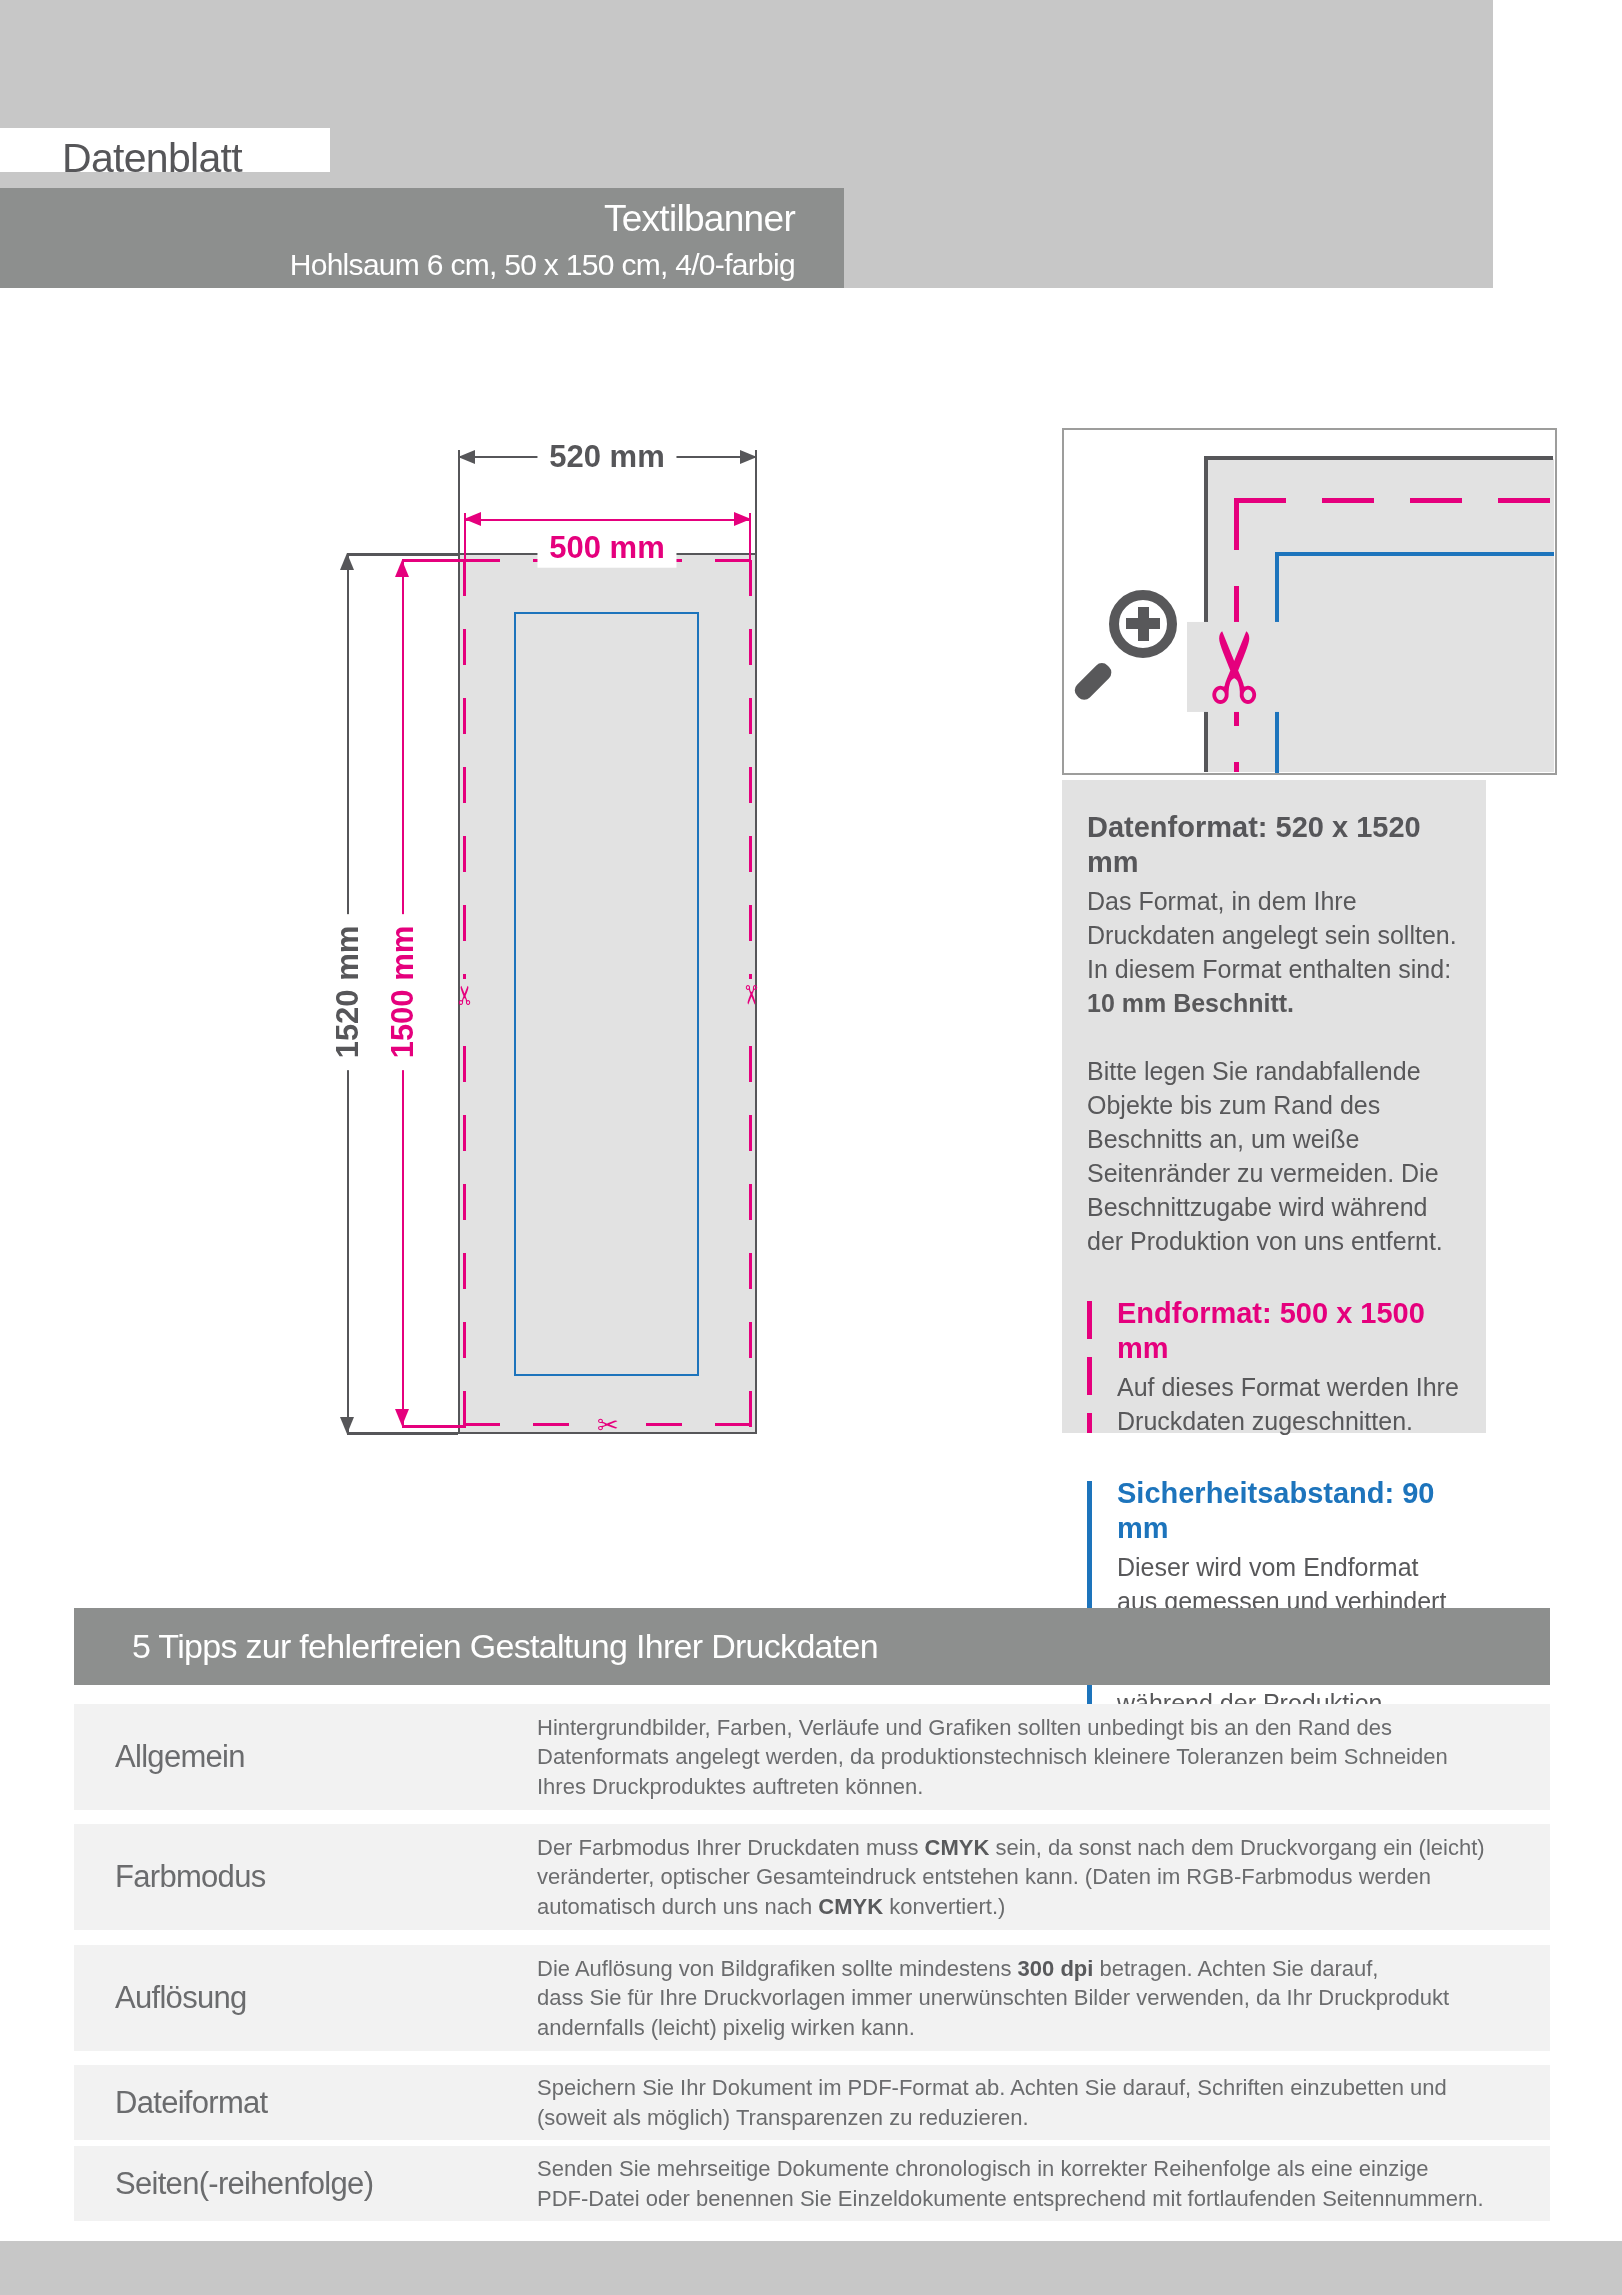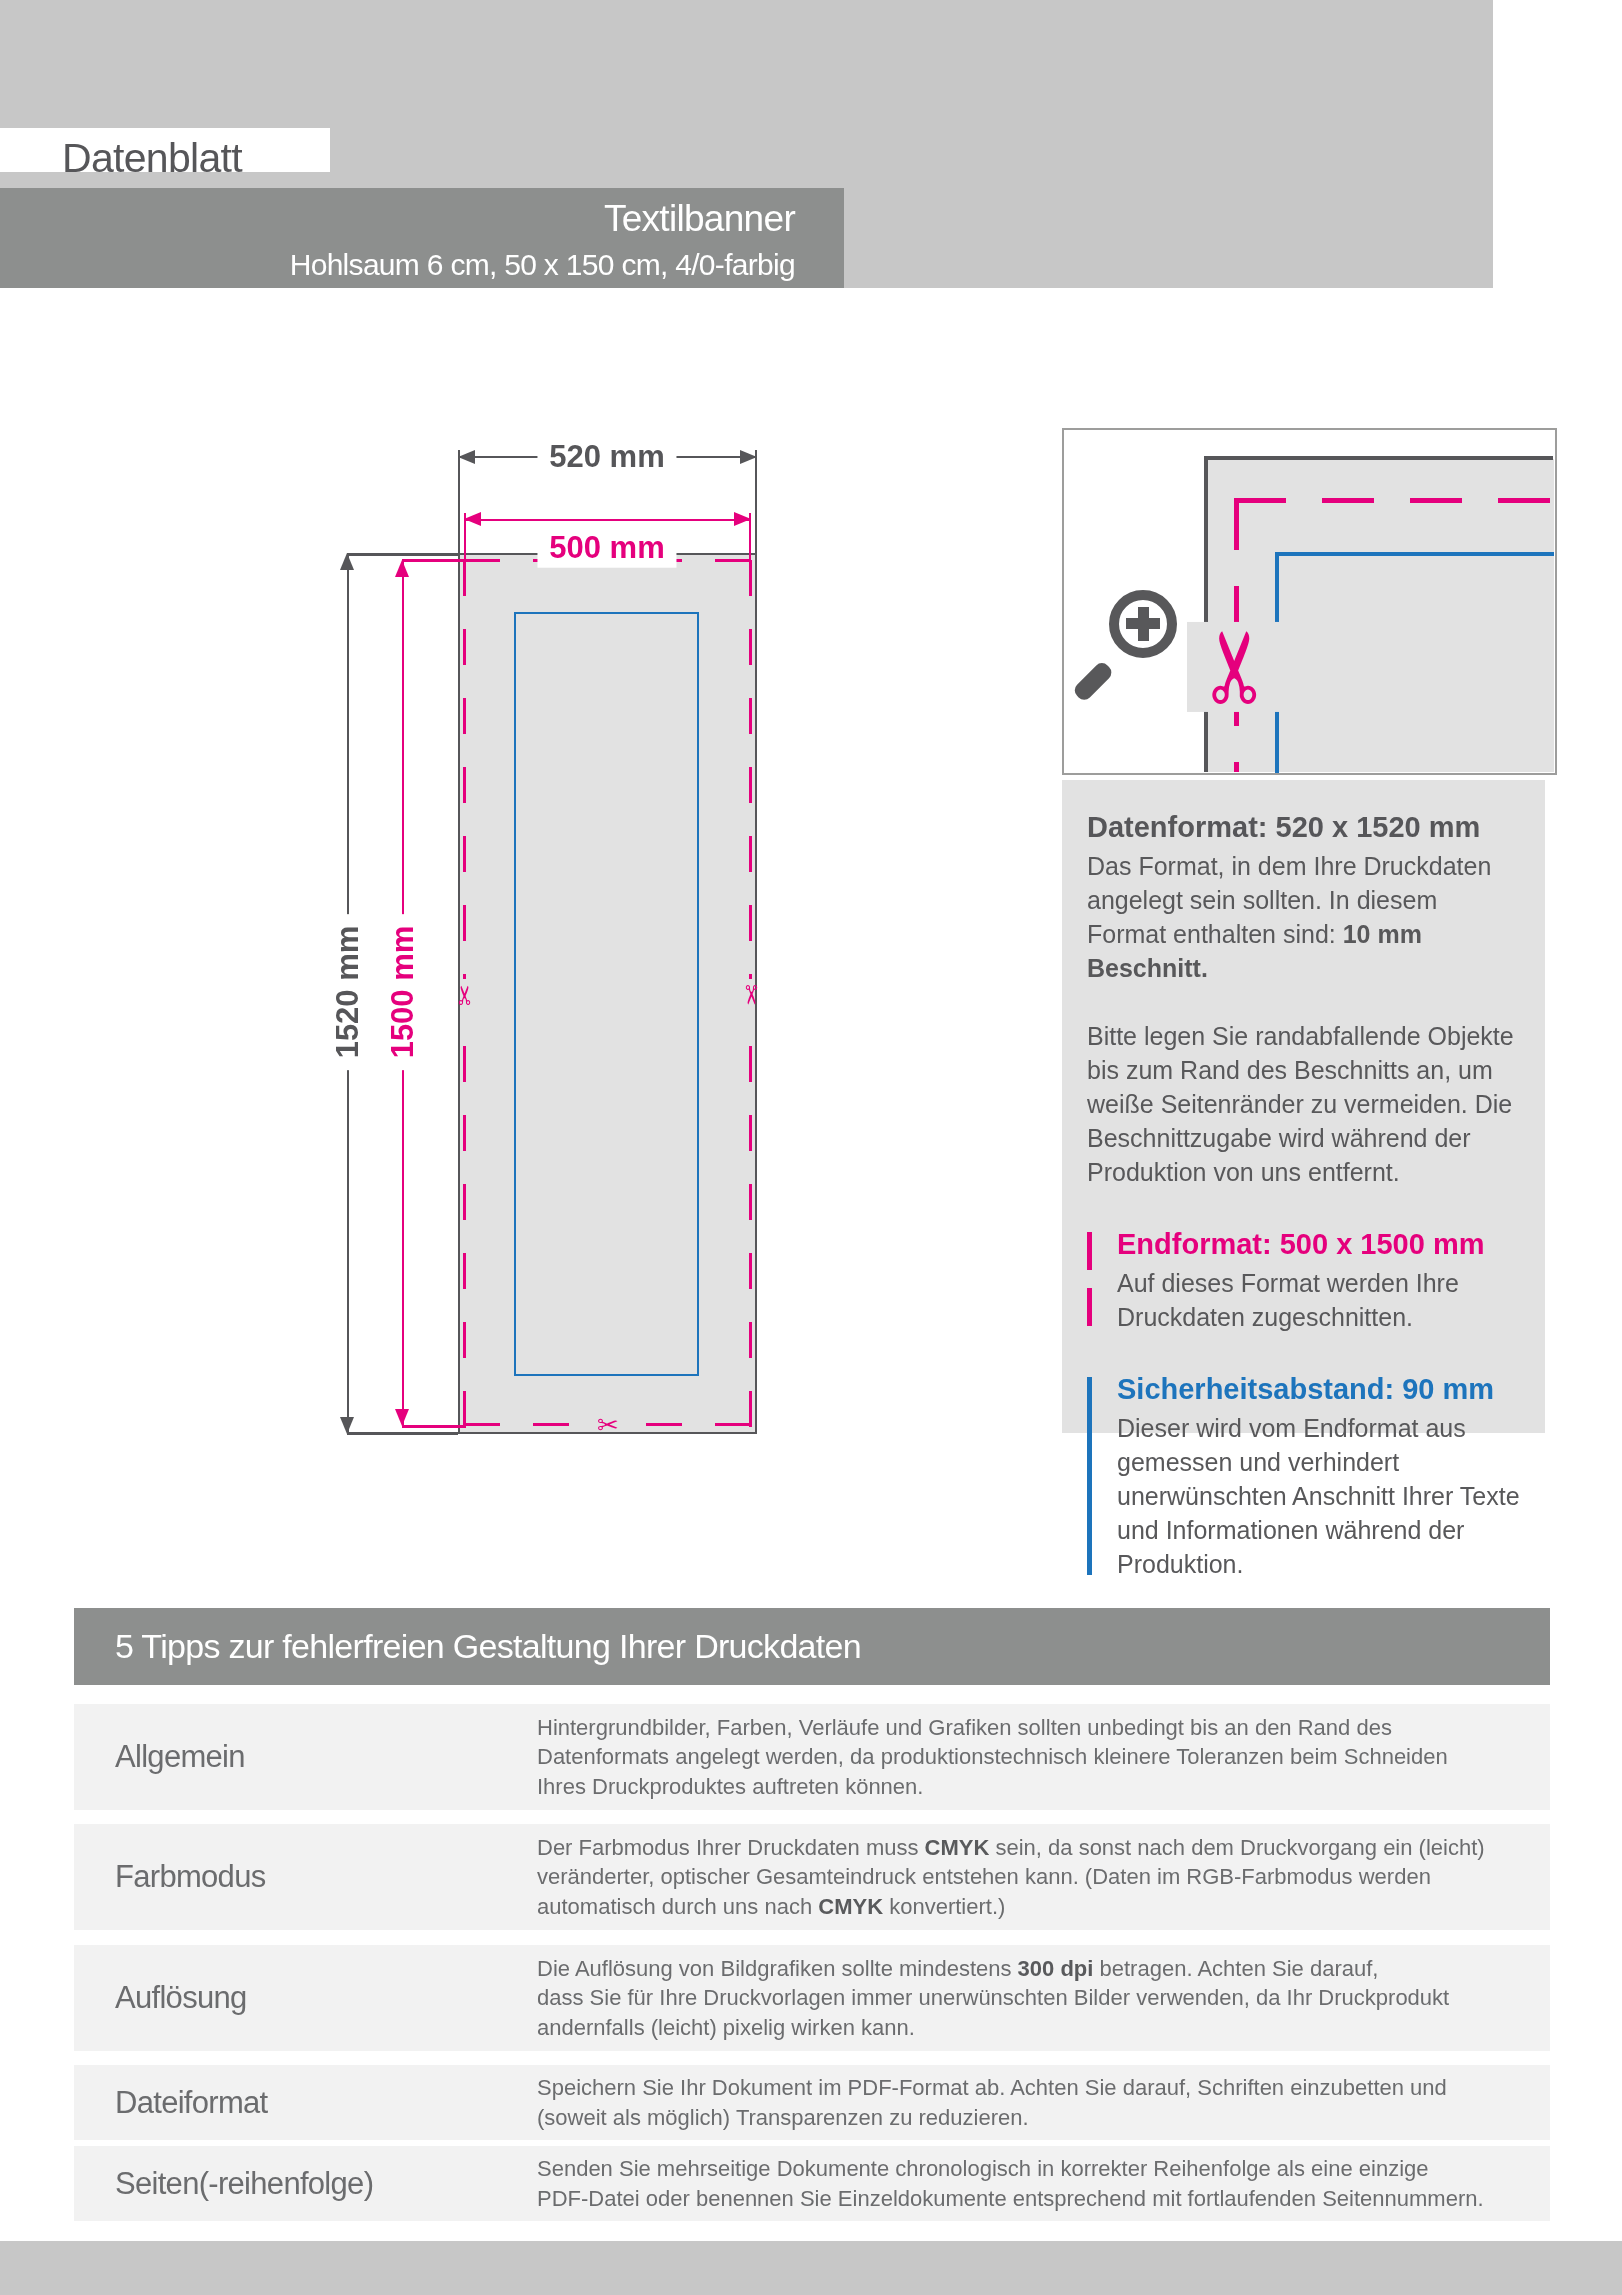--- a/index.html
+++ b/index.html
@@ -84,35 +84,35 @@
   .zb-blueh{left:211px;top:122px;width:279px;height:3.9px;background:var(--blue);}
   .zb-scissors{left:172px;top:237px;transform:translate(-50%,-50%) rotate(-90deg);
     font-size:98px;color:var(--magenta);background:var(--fill);padding:0 3.9px;line-height:1;
     font-family:"DejaVu Sans",sans-serif;position:absolute;}
   .lens-ring{left:45px;top:160px;width:68px;height:68px;border:10.5px solid #58585a;border-radius:50%;box-sizing:border-box;}
   .lens-h{left:62px;top:188px;width:34px;height:10.5px;background:#58585a;}
   .lens-v{left:74px;top:177px;width:10.5px;height:34px;background:#58585a;}
   .lens-handle{left:19.6px;top:230px;width:18.3px;height:43px;background:#58585a;border-radius:7.9px;transform:rotate(45deg);}
 
   
-  .infobox{left:1062px;top:780px;width:483px;height:653px;background:var(--fill);
+  .infobox{left:1062px;top:780px;width:424px;height:653px;background:var(--fill);
     box-sizing:border-box;padding:30px 25px 0 25px;font-size:25px;line-height:34px;color:#58585a;}
   .infobox h3{margin:0 0 3.9px 0;font-size:29px;line-height:35px;color:var(--dark);}
   .infobox p{margin:0;}
   .sect{position:relative;padding-left:30px;}
   .sect .bar{position:absolute;left:0;top:5.2px;bottom:5.2px;width:4.6px;}
   .bar.dashed{background:repeating-linear-gradient(180deg,var(--magenta) 0 38px,transparent 38px 56px);}
   .bar.solid{background:var(--blue);}
   .sect.end h3{color:var(--magenta);}
   .sect.safe h3{color:var(--blue);}
   .sp50{height:34px;} .sp56{height:38px;}
 
   
   .tips-header{left:74px;top:1608px;width:1476px;height:77px;background:var(--darkband);
-    color:#fff;font-size:34px;line-height:77px;padding-left:41px;box-sizing:border-box;letter-spacing:-0.7px;}
+    color:#fff;font-size:34px;line-height:77px;padding-left:58px;box-sizing:border-box;letter-spacing:-0.7px;}
   .tip-row{position:absolute;left:74px;width:1476px;background:var(--rowbg);display:flex;align-items:center;}
   .tip-row .tip-label{position:absolute;left:41px;font-size:31px;color:var(--body);letter-spacing:-0.7px;}
   .tip-row .tip-text{position:absolute;left:463px;font-size:22px;line-height:29.4px;color:var(--body);}
   .tip-text b{color:#595a5c;}
   .r1{top:1704px;height:106px;} .r2{top:1824px;height:106px;} .r3{top:1945px;height:106px;}
   .r4{top:2065px;height:75px;} .r5{top:2146px;height:75px;}
   .band-footer{left:0;top:2241px;width:1623px;height:54px;background:var(--lightband);}
 </style>
 </head>
 <body>

